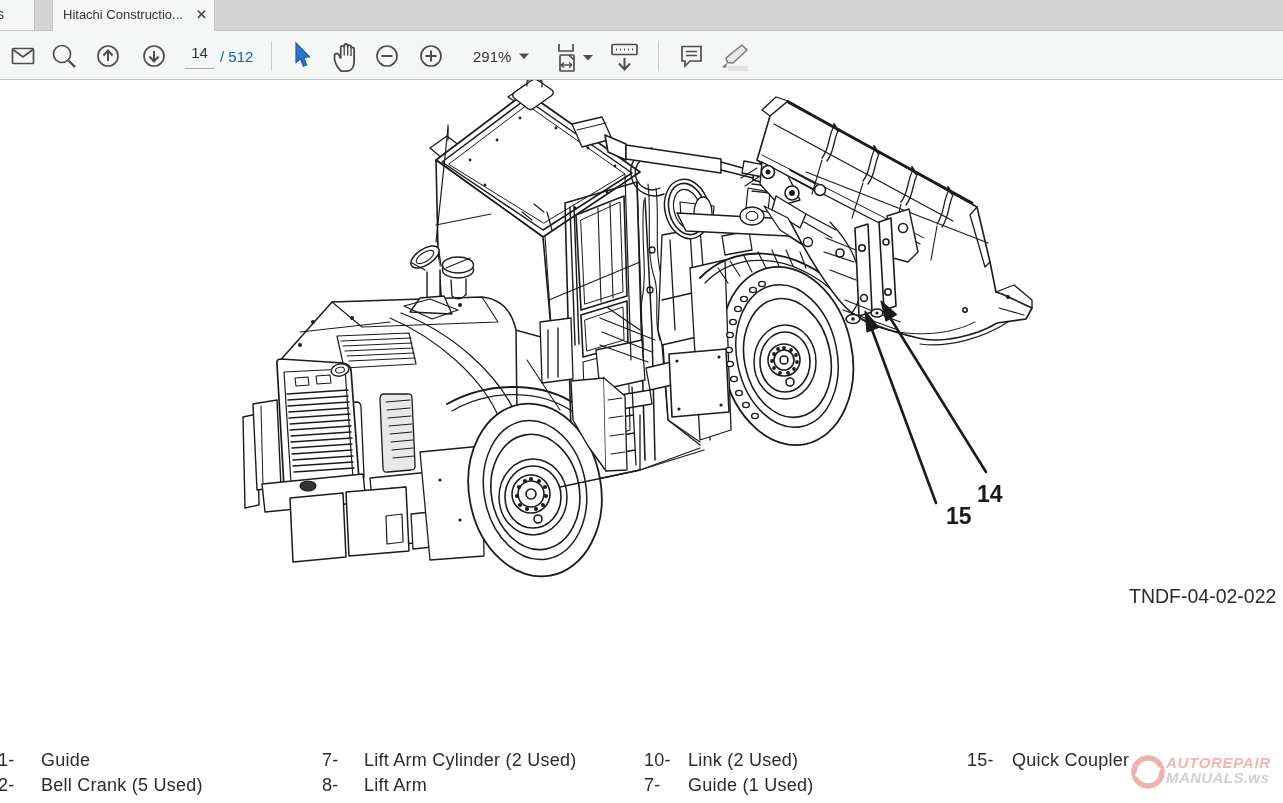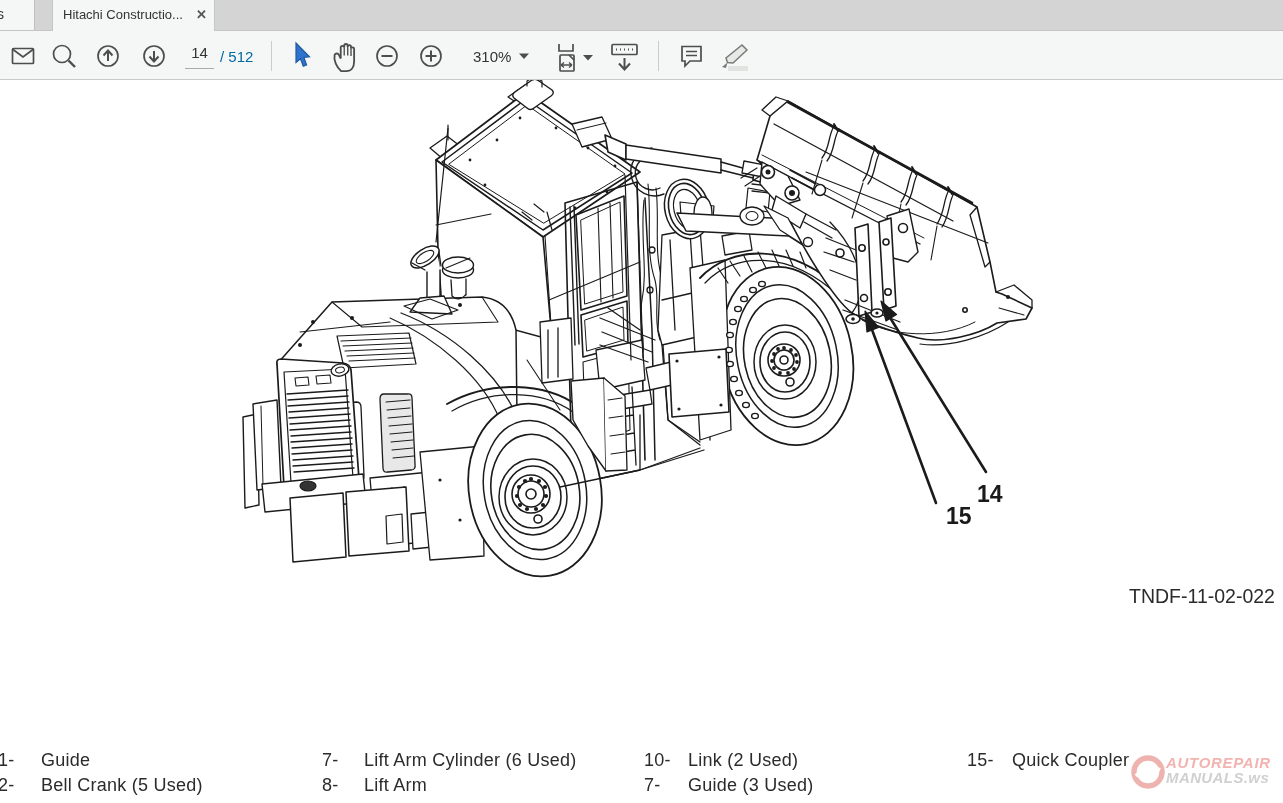--- a/index.html
+++ b/index.html
@@ -363,40 +363,40 @@
   <path d="M686 20.5 H697 M686 24.5 H697" stroke-width="1.3"></path>
 
   <path d="M742 14 L747 19 L733 32 L727.5 31.5 L726 27 Z" fill="#e8e8e6" stroke="#7a7a78" stroke-width="1.5"></path>
   <path d="M727.5 31.5 L722 36 L726 37 Z" fill="#7a7a78" stroke="none"></path>
   <rect x="728" y="35" width="20" height="5" fill="#e2e2e0" stroke="none"></rect>
  </svg>
  <div class="sep" style="left:271px"></div>
  <div class="sep" style="left:658px"></div>
  <div id="pagenum">14</div>
  <div id="pagetotal">/ 512</div>
- <div id="zoomtxt">310%</div>
+ <div id="zoomtxt">291%</div>
 </div>
 
 <div class="lbl" style="left:946px;top:503px">15</div>
 <div class="lbl" style="left:977px;top:481px">14</div>
-<div id="tndf">TNDF-11-02-022</div>
+<div id="tndf">TNDF-04-02-022</div>
 
 <div class="pl" style="left:-2px;top:750px">1-</div>
 <div class="pl" style="left:41px;top:750px">Guide</div>
 <div class="pl" style="left:322px;top:750px">7-</div>
-<div class="pl" style="left:364px;top:750px">Lift Arm Cylinder (6 Used)</div>
+<div class="pl" style="left:364px;top:750px">Lift Arm Cylinder (2 Used)</div>
 <div class="pl" style="left:644px;top:750px">10-</div>
 <div class="pl" style="left:688px;top:750px">Link (2 Used)</div>
 <div class="pl" style="left:967px;top:750px">15-</div>
 <div class="pl" style="left:1012px;top:750px">Quick Coupler</div>
 <div class="pl" style="left:-2px;top:775px">2-</div>
 <div class="pl" style="left:41px;top:775px">Bell Crank (5 Used)</div>
 <div class="pl" style="left:322px;top:775px">8-</div>
 <div class="pl" style="left:364px;top:775px">Lift Arm</div>
 <div class="pl" style="left:644px;top:775px">7-</div>
-<div class="pl" style="left:688px;top:775px">Guide (3 Used)</div>
+<div class="pl" style="left:688px;top:775px">Guide (1 Used)</div>
 
 <svg id="wm" viewBox="0 0 155 45">
  <circle cx="20" cy="22" r="14" fill="none" stroke="#eeb3ae" stroke-width="5.5"></circle>
  <path d="M8 26 Q20 14 32 20" stroke="#fff" stroke-width="4" fill="none"></path>
  <text x="38" y="17.5" font-size="15" font-weight="bold" font-style="italic" letter-spacing="0.7" fill="#f2b4b0" font-family="Liberation Sans">AUTOREPAIR</text>
  <text x="38" y="32.5" font-size="15" font-weight="bold" font-style="italic" letter-spacing="0.4" fill="#d0d0d0" font-family="Liberation Sans">MANUALS.ws</text>
 </svg>
 
 </body></html>

